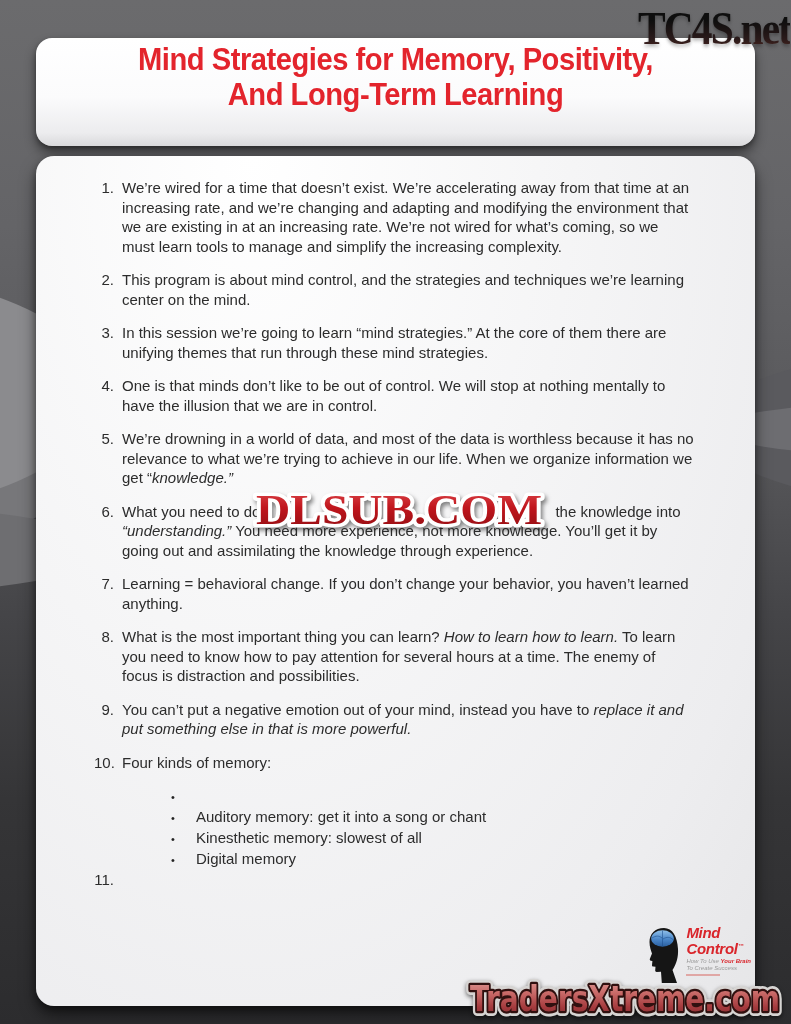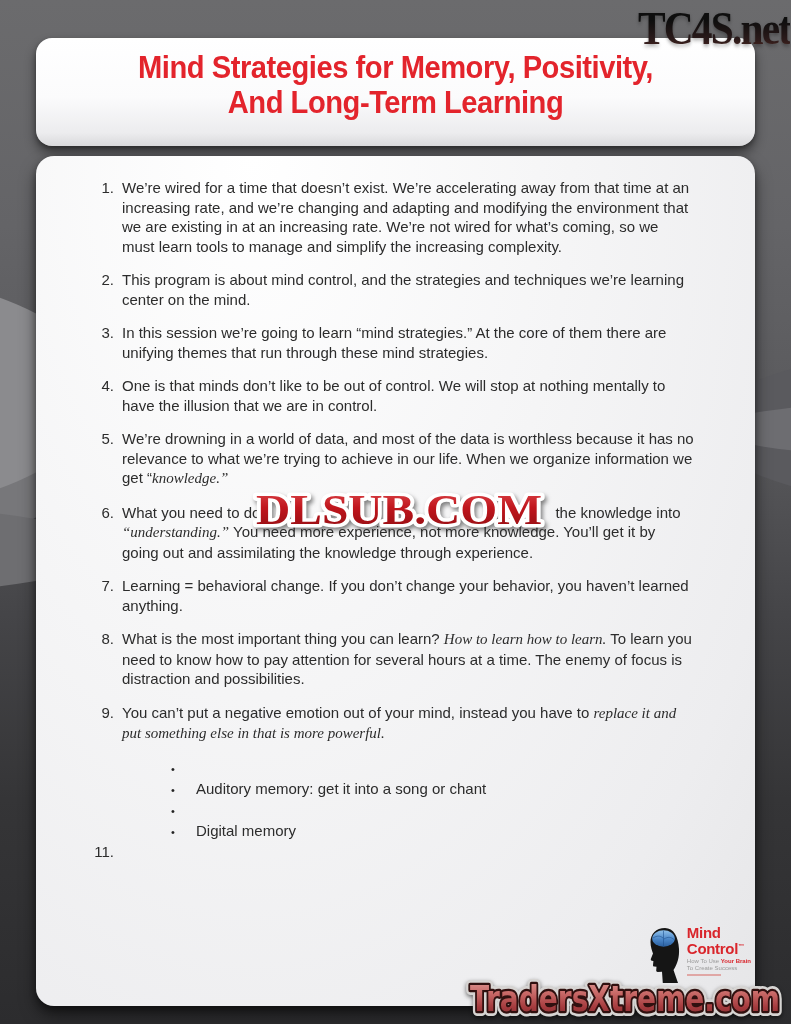--- a/index.html
+++ b/index.html
@@ -9,51 +9,51 @@
   .bgshape{position:absolute;border-radius:50%;}
   .sw-a{left:-478px;top:268px;width:580px;height:250px;background:#8b8b8e;}
   .sw-b{left:-480px;top:318px;width:572px;height:250px;background:#77777a;z-index:0;}
   .sw-e{left:-430px;top:505px;width:540px;height:90px;background:#6e6e71;}
   .sw-c{right:-482px;top:345px;width:566px;height:165px;background:#5a5a5e;}
   .sw-d{right:-488px;top:398px;width:566px;height:62px;background:#6d6d71;}
 
   .title-card{position:absolute;left:36px;top:38px;width:719px;height:108px;border-radius:16px;
       background:linear-gradient(180deg,#ffffff 0%,#fbfbfc 55%,#ececee 88%,#d9d9db 100%);
       box-shadow:0 7px 12px rgba(0,0,0,0.45),0 2px 4px rgba(0,0,0,0.3);
-      z-index:2;text-align:center;padding-top:12px;box-sizing:border-box;}
+      z-index:2;text-align:center;padding-top:4px;box-sizing:border-box;}
   .title-line{font-size:31px;font-weight:800;line-height:35px;color:#e3242c;
       letter-spacing:-0.5px;transform:scaleX(0.94);transform-origin:50% 50%;}
 
   .body-card{position:absolute;left:36px;top:156px;width:719px;height:850px;border-radius:18px;
       background:radial-gradient(ellipse at 30% 0%,#ffffff 0%,#f5f5f6 45%,#ededef 80%,#e6e6e8 100%);
       box-shadow:0 9px 16px rgba(0,0,0,0.5),0 3px 6px rgba(0,0,0,0.35);
       z-index:2;box-sizing:border-box;padding:22px 61px 0 58px;}
 
   .list{font-size:15px;line-height:19.5px;color:#2c2c2c;}
   .li{display:flex;margin-bottom:14px;}
   .li:last-child{margin-bottom:0;gap:48px;}
   .num{width:20px;flex:none;text-align:right;}
   .txt{margin-left:8px;max-width:572px;}
-  .it{font-style:italic;font-family:Liberation Serif, serif;}
+  .it{font-style:italic;}
   .bd{font-weight:normal;}
   .wm-gap{display:inline-block;width:295px;height:1px;}
   .bullet{display:flex;margin-left:77px;line-height:19px;}
   .bullet .dot{width:25px;flex:none;font-size:11px;padding-top:2px;color:#222;}
   .btxt{max-width:468px;}
 
   .wm-tc4s{position:absolute;right:1px;top:2px;z-index:5;
       font-family:"Liberation Serif",serif;font-weight:bold;font-size:46px;letter-spacing:-2px;
       transform:scaleX(0.9);transform-origin:100% 50%;
       background:linear-gradient(180deg,#0e0e0e 35%,#2a1a1a 70%,#5c2a22 100%);
       -webkit-background-clip:text;background-clip:text;color:transparent;
       text-shadow:none;filter:drop-shadow(0 2px 2px rgba(0,0,0,0.35));}
   .wm-dlsub{position:absolute;left:250px;top:484px;z-index:6;filter:drop-shadow(2px 3px 2px rgba(35,35,35,0.55));}
   .wm-traders{position:absolute;left:460px;top:974px;z-index:7;filter:drop-shadow(0 2px 2px rgba(0,0,0,0.55));}
 
-  .logo{position:absolute;right:4px;bottom:22px;display:flex;align-items:flex-start;}
+  .logo{position:absolute;right:4px;bottom:22px;display:flex;align-items:flex-start;font-style:italic;}
   .logo-text{margin-left:5px;}
   .logo-word{font-size:15px;line-height:13.5px;font-weight:800;color:#d9252b;letter-spacing:-0.3px;}
   .logo-tm{font-size:6px;vertical-align:super;color:#d9252b;}
   .tagline{margin-top:3px;font-size:6px;line-height:7px;color:#9a9a9a;}
   .tagline .hl{color:#d9252b;font-weight:bold;}
   .logo-rule{margin-top:2px;width:34px;height:1.5px;background:#e0a7a5;}
 </style>
 </head>
 <body>
 
@@ -101,29 +101,34 @@
         <div class="txt"><span class="bd">Learning = behavioral change</span><span>. If you don’t change your behavior, you haven’t learned anything.</span></div>
       </div>
       <div class="li">
         <div class="num">8.</div>
         <div class="txt"><span>What is the most important thing you can learn? </span><span class="it">How to learn how to learn.</span><span> To learn you need to know how to pay attention for several hours at a time. The enemy of focus is distraction and possibilities.</span></div>
       </div>
       <div class="li">
         <div class="num">9.</div>
         <div class="txt"><span>You can’t put a negative emotion out of your mind, instead you have to </span><span class="it">replace it and put something else in that is more powerful.</span></div>
       </div>
+      <div class="li">
+        <div class="num">10.</div>
+        <div class="txt"><span>Four kinds of memory:</span></div>
+      </div>
       <div class="bullet">
         <span class="dot">•</span>
       </div>
       <div class="bullet">
         <span class="dot">•</span>
         <span class="btxt">Auditory memory: get it into a song or chant</span>
       </div>
       <div class="bullet">
         <span class="dot">•</span>
+        <span class="btxt">Kinesthetic memory: slowest of all</span>
       </div>
       <div class="bullet">
         <span class="dot">•</span>
         <span class="btxt">Digital memory</span>
       </div>
       <div class="li">
         <div class="num">11.</div>
       </div>
     </div>
 

